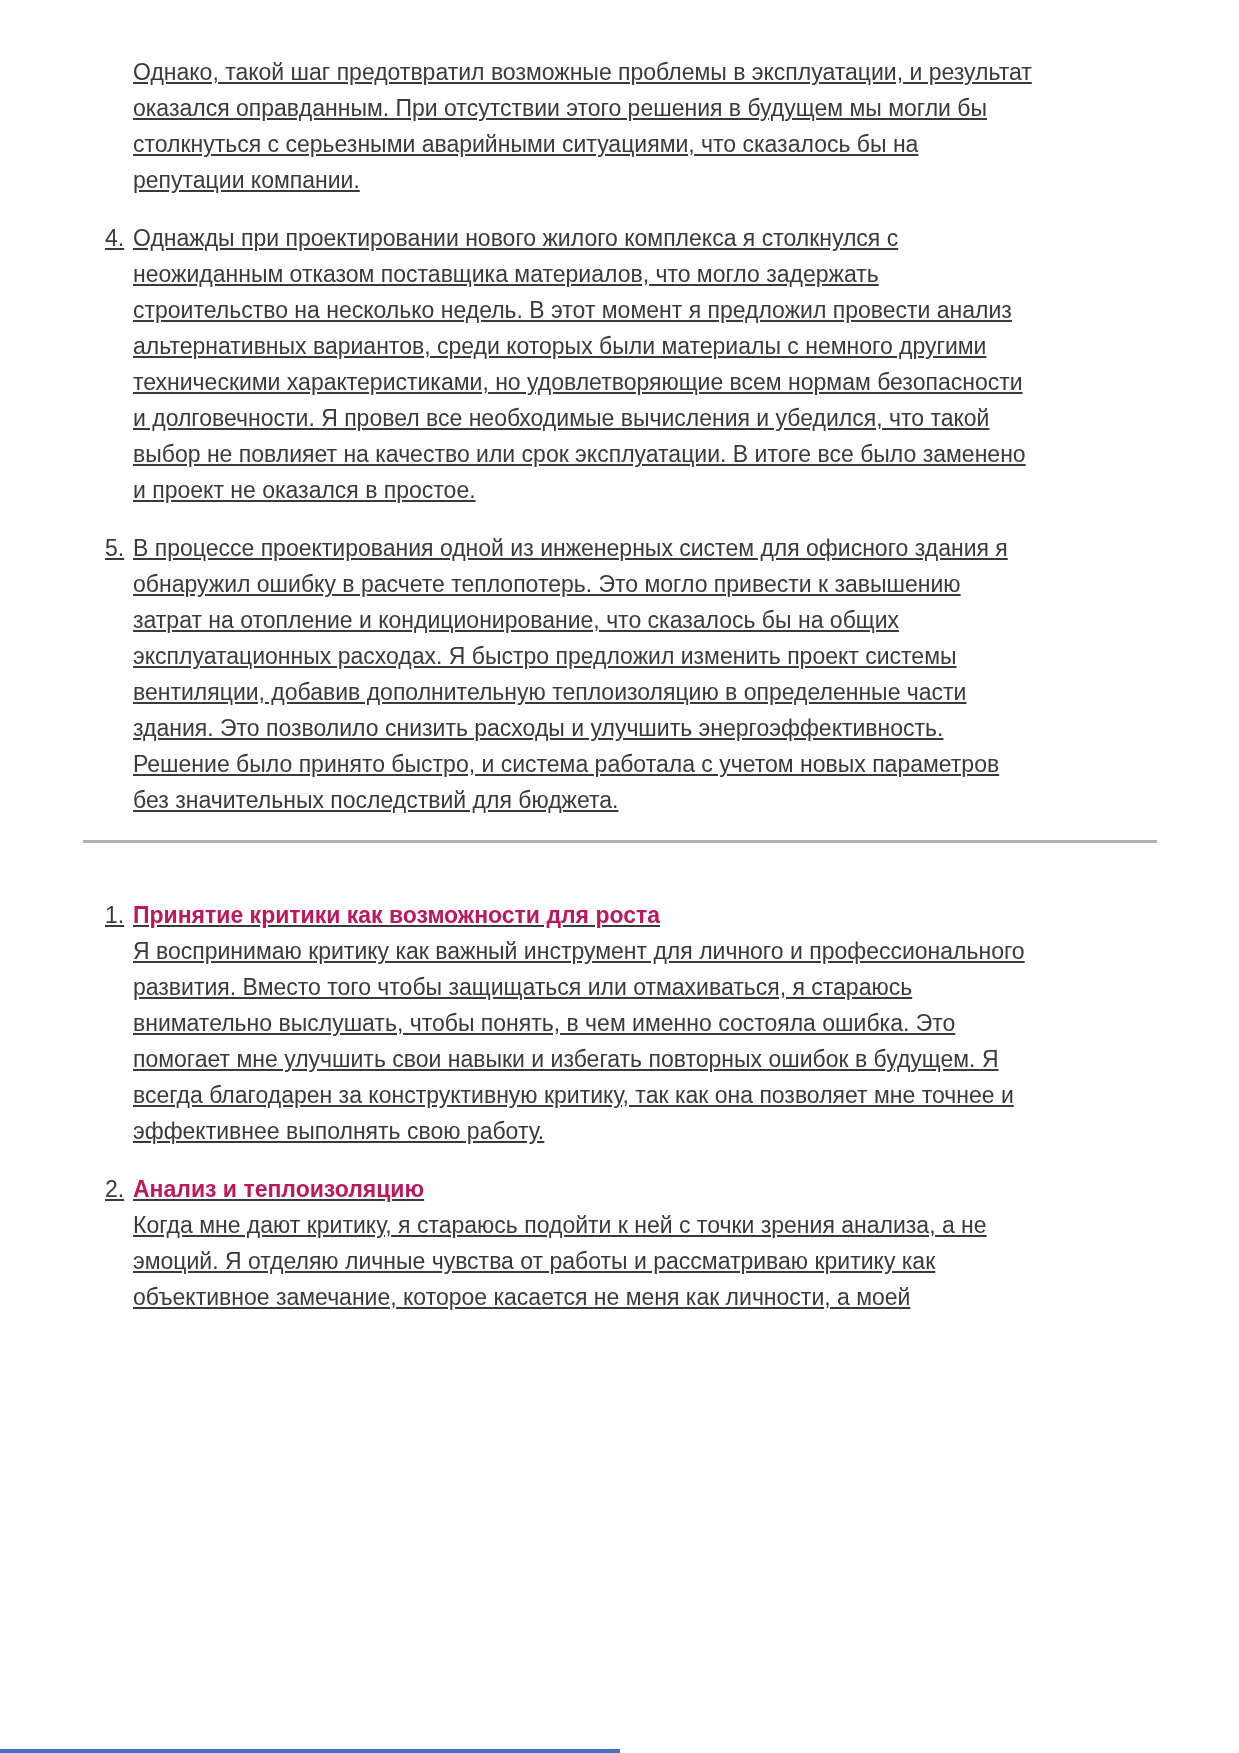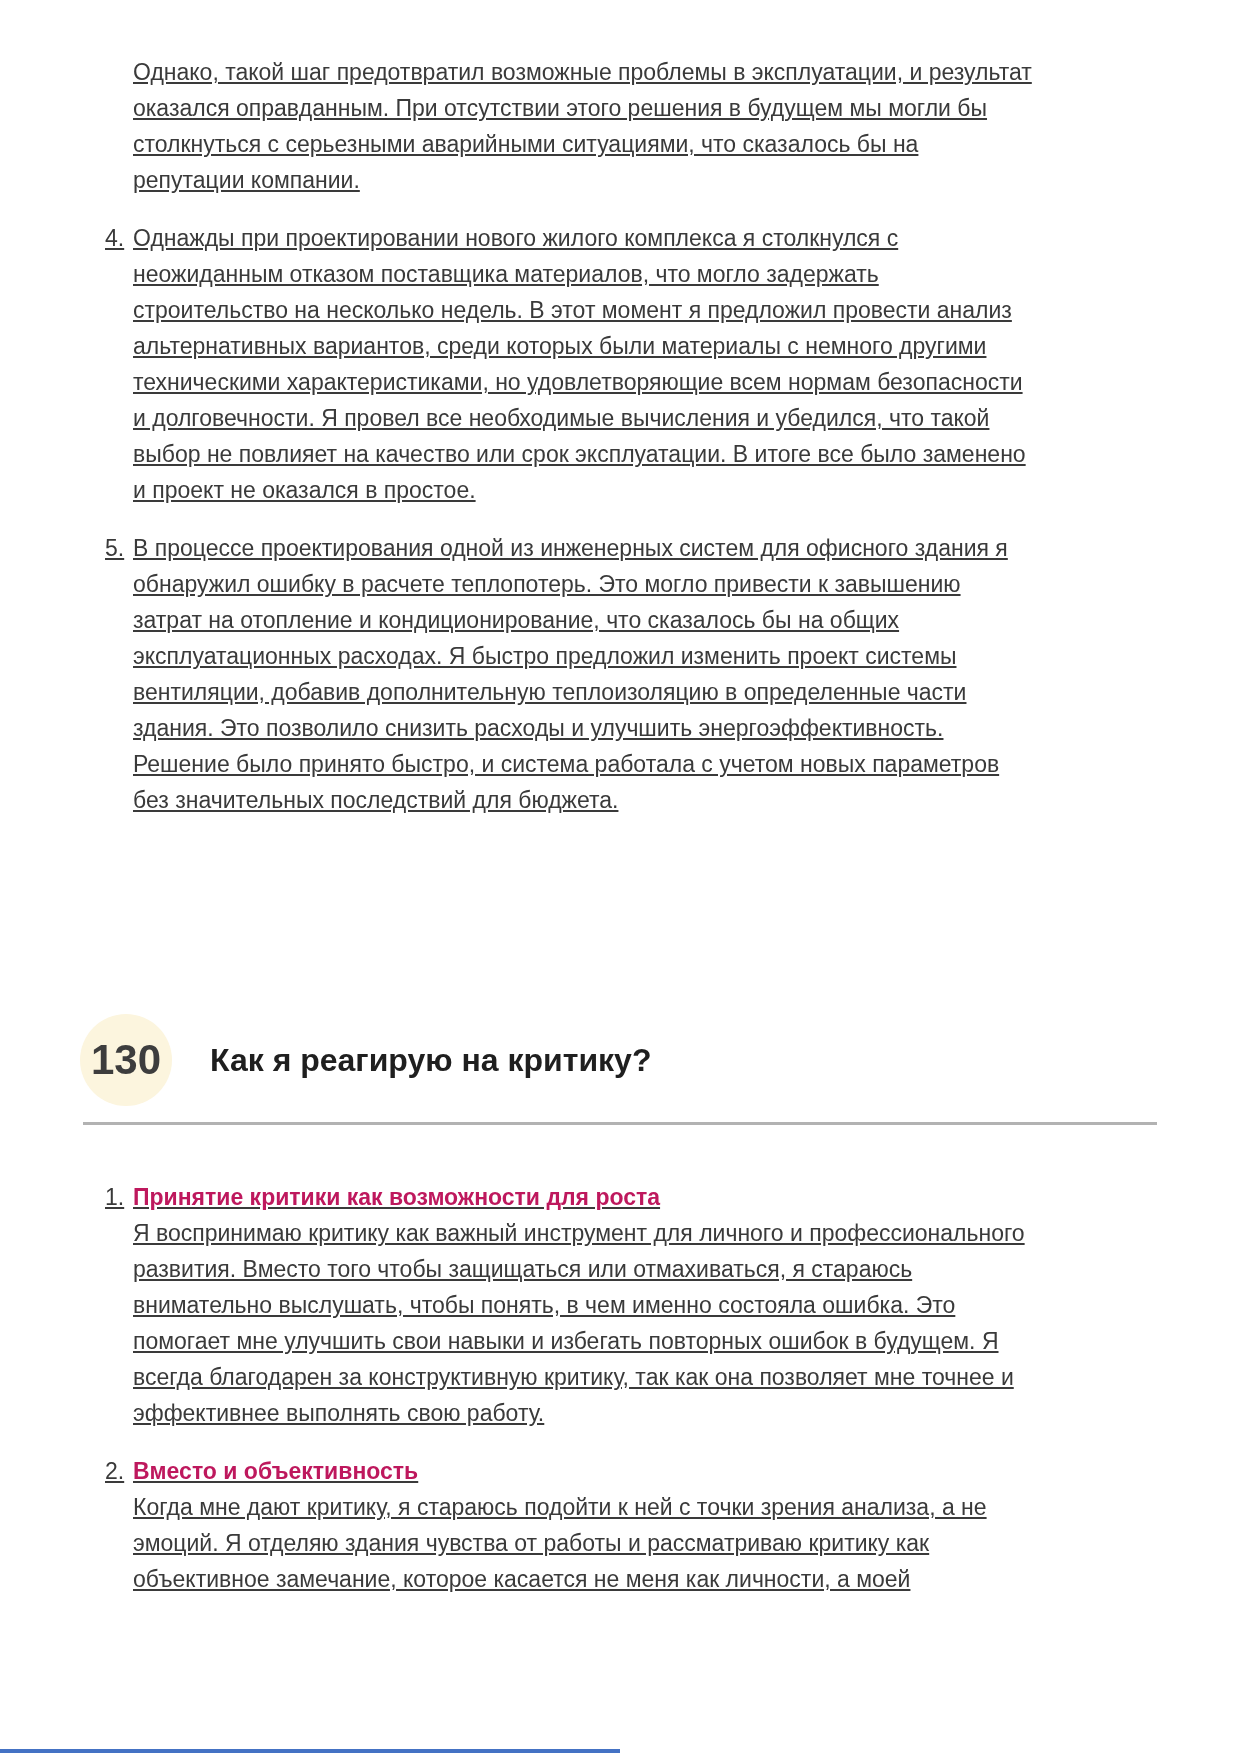--- a/index.html
+++ b/index.html
@@ -105,42 +105,38 @@
         <div class="body">Однажды при проектировании нового жилого комплекса я столкнулся с неожиданным отказом поставщика материалов, что могло задержать строительство на несколько недель. В этот момент я предложил провести анализ альтернативных вариантов, среди которых были материалы с немного другими техническими характеристиками, но удовлетворяющие всем нормам безопасности и долговечности. Я провел все необходимые вычисления и убедился, что такой выбор не повлияет на качество или срок эксплуатации. В итоге все было заменено и проект не оказался в простое.</div>
       </div>
       <div class="n-item">
         <span class="num">5.</span>
         <div class="body">В процессе проектирования одной из инженерных систем для офисного здания я обнаружил ошибку в расчете теплопотерь. Это могло привести к завышению затрат на отопление и кондиционирование, что сказалось бы на общих эксплуатационных расходах. Я быстро предложил изменить проект системы вентиляции, добавив дополнительную теплоизоляцию в определенные части здания. Это позволило снизить расходы и улучшить энергоэффективность. Решение было принято быстро, и система работала с учетом новых параметров без значительных последствий для бюджета.</div>
       </div>
     </div>
 
   </div>
 
-  <div class="section-header">
-    <div class="badge">130</div>
-    <div class="section-title">Как я реагирую на критику?</div>
-  </div>
 
   <div class="section-rule"></div>
 
   <div class="text-col bottom-list">
 
     <div>
       <div class="n-item">
         <span class="num">1.</span>
         <div class="body">
           <div class="item-title">Принятие критики как возможности для роста</div>
           <div>Я воспринимаю критику как важный инструмент для личного и профессионального развития. Вместо того чтобы защищаться или отмахиваться, я стараюсь внимательно выслушать, чтобы понять, в чем именно состояла ошибка. Это помогает мне улучшить свои навыки и избегать повторных ошибок в будущем. Я всегда благодарен за конструктивную критику, так как она позволяет мне точнее и эффективнее выполнять свою работу.</div>
         </div>
       </div>
       <div class="n-item">
         <span class="num">2.</span>
         <div class="body">
-          <div class="item-title">Вместо и объективность</div>
-          <div>Когда мне дают критику, я стараюсь подойти к ней с точки зрения анализа, а не эмоций. Я отделяю здания чувства от работы и рассматриваю критику как объективное замечание, которое касается не меня как личности, а моей</div>
+          <div class="item-title">Анализ и теплоизоляцию</div>
+          <div>Когда мне дают критику, я стараюсь подойти к ней с точки зрения анализа, а не эмоций. Я отделяю личные чувства от работы и рассматриваю критику как объективное замечание, которое касается не меня как личности, а моей</div>
         </div>
       </div>
     </div>
 
   </div>
 
   <div class="bottom-accent-line"></div>
 
 </div>
 

